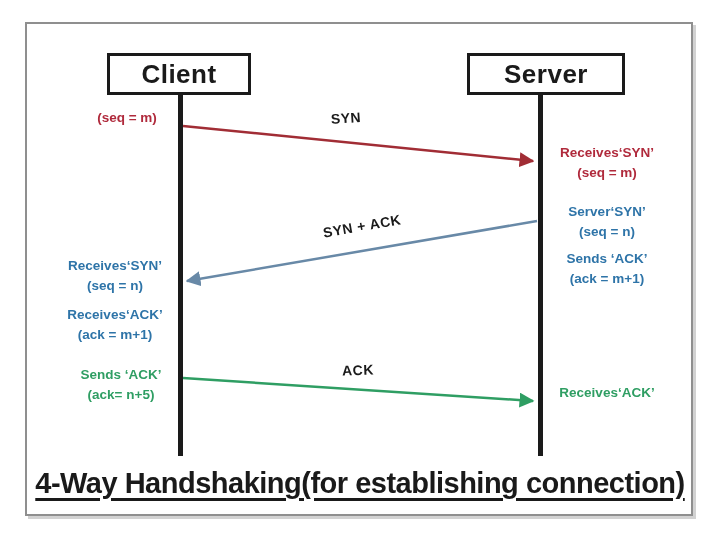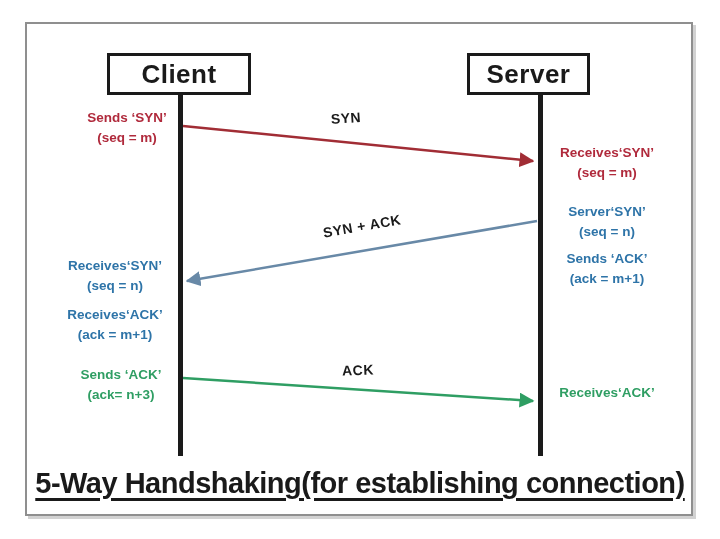--- a/index.html
+++ b/index.html
@@ -17,21 +17,21 @@
   }
   .actor-box {
     position: absolute; top: 53px; height: 42px;
     border: 3px solid var(--ink, #1a1a1a);
     background: #ffffff;
     display: flex; align-items: center; justify-content: center;
     font-weight: bold; font-size: 26px; color: var(--ink, #1a1a1a);
     letter-spacing: 0.5px;
   }
   .actor-client { left: 107px; width: 144px; }
-  .actor-server { left: 467px; width: 123px; }
+  .actor-server { left: 467px; width: 158px; }
 
   .lifeline {
     position: absolute; top: 94px; width: 5px; height: 362px;
     background: var(--ink, #1a1a1a);
   }
   .lifeline-client { left: 178px; }
   .lifeline-server { left: 538px; }
 
   .arrows-layer { position: absolute; left: 0; top: 0; width: 720px; height: 539px; pointer-events: none; }
 
@@ -103,46 +103,45 @@
     <line x1="183" y1="126" x2="533" y2="161" style="stroke: var(--red-arrow, #a12d35);" stroke-width="2.5" marker-end="url(#head-red)"></line>
     <line x1="537" y1="221" x2="187" y2="281" style="stroke: var(--blue-arrow, #6889a7);" stroke-width="2.5" marker-end="url(#head-blue)"></line>
     <line x1="183" y1="378" x2="533" y2="401" style="stroke: var(--green-arrow, #2f9e63);" stroke-width="2.5" marker-end="url(#head-green)"></line>
   </svg>
 
   <div class="arrow-label label-syn">SYN</div>
   <div class="arrow-label label-synack">SYN + ACK</div>
   <div class="arrow-label label-ack">ACK</div>
 
   <div class="note c-red note-c0">
-    <div>Sends ‘SYN’</div>
     <div>(seq = m)</div>
   </div>
   <div class="note c-blue note-c1">
     <div>Receives‘SYN’</div>
     <div>(seq = n)</div>
   </div>
   <div class="note c-blue note-c2">
     <div>Receives‘ACK’</div>
     <div>(ack = m+1)</div>
   </div>
   <div class="note c-green note-c3">
     <div>Sends ‘ACK’</div>
-    <div>(ack= n+3)</div>
+    <div>(ack= n+5)</div>
   </div>
 
   <div class="note c-red note-s0">
     <div>Receives‘SYN’</div>
     <div>(seq = m)</div>
   </div>
   <div class="note c-blue note-s1">
     <div>Server‘SYN’</div>
     <div>(seq = n)</div>
   </div>
   <div class="note c-blue note-s2">
     <div>Sends ‘ACK’</div>
     <div>(ack = m+1)</div>
   </div>
   <div class="note c-green note-s3">
     <div>Receives‘ACK’</div>
   </div>
 
-  <div class="diagram-title">5-Way Handshaking(for establishing connection)</div>
+  <div class="diagram-title">4-Way Handshaking(for establishing connection)</div>
 </div>
 
 </body></html>

